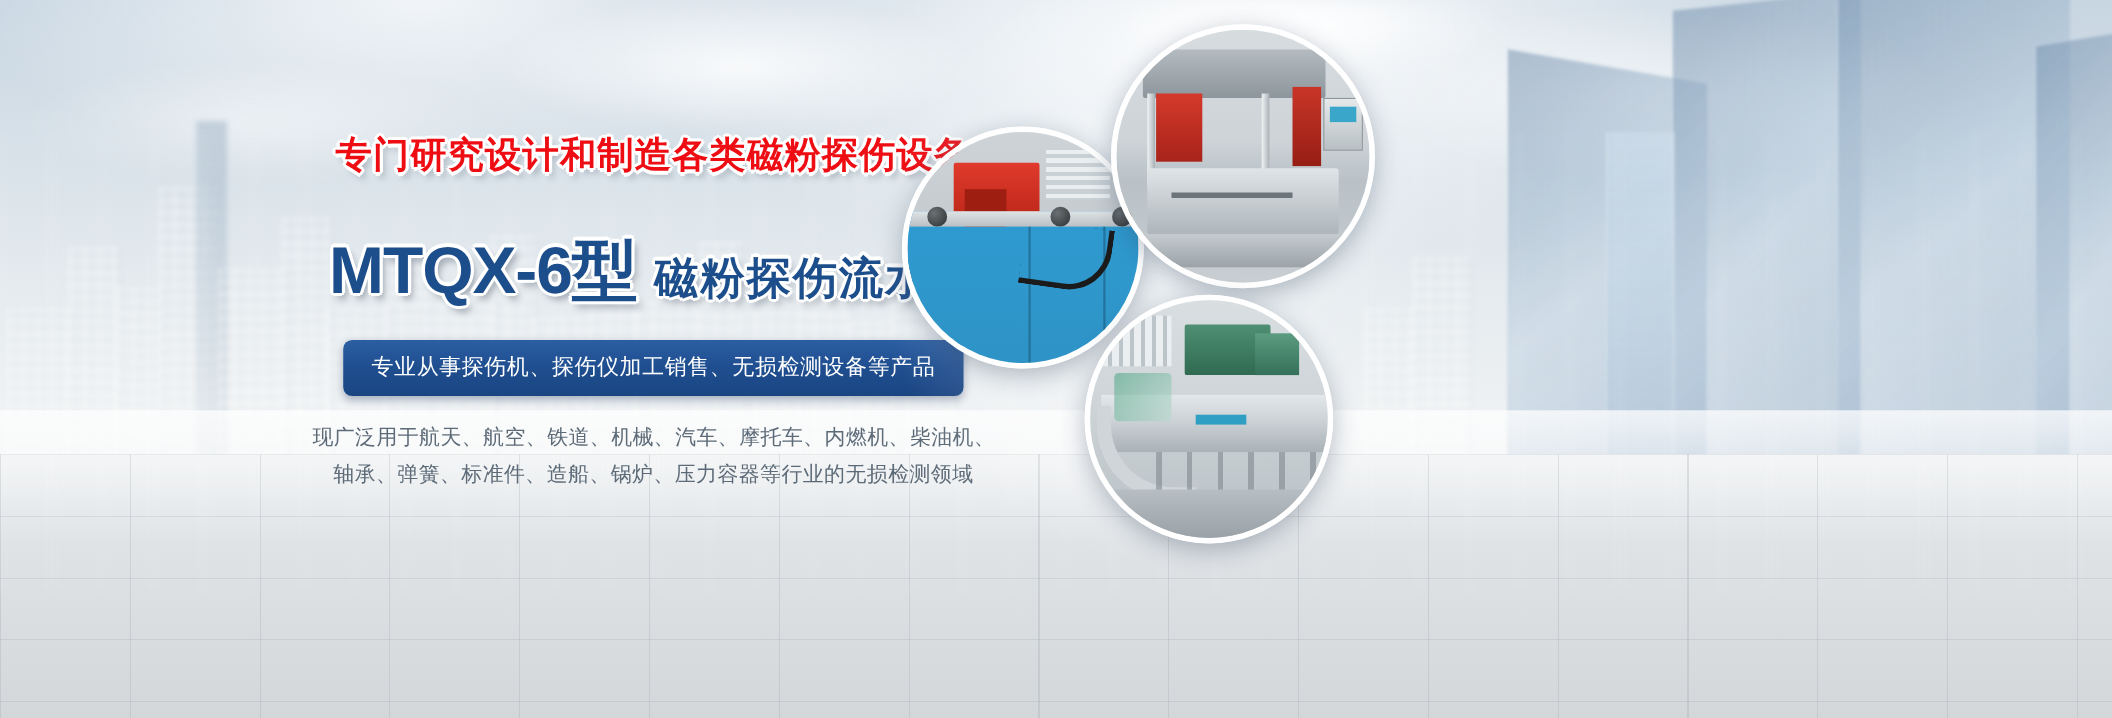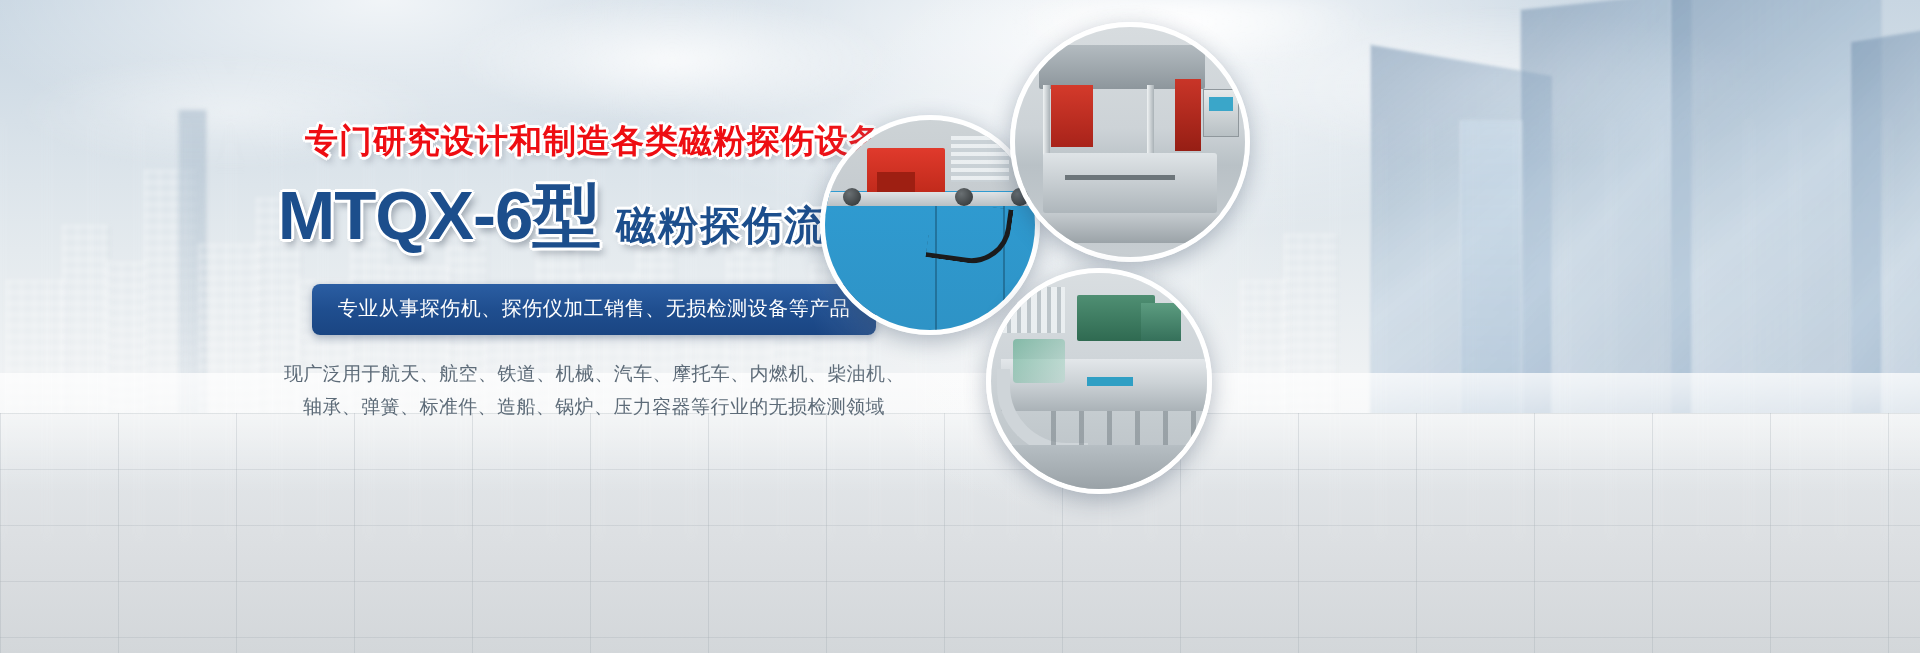--- a/index.html
+++ b/index.html
@@ -125,31 +125,32 @@
 
   .title-row {
     margin-top: 9px;
     white-space: nowrap;
     display: flex;
     align-items: baseline;
     justify-content: center;
     gap: 16px;
   }
   .title-model {
-    font-size: 69px;
+    font-size: 60px;
     font-weight: bold;
     color: #1c4e8c;
     letter-spacing: -1px;
     font-family: "Liberation Sans", "DejaVu Sans", sans-serif;
     text-shadow:
       -2px -2px 0 #fff,  2px -2px 0 #fff,
       -2px  2px 0 #fff,  2px  2px 0 #fff,
       -3px  0   0 #fff,  3px  0   0 #fff,
        0   -3px 0 #fff,  0    3px 0 #fff,
        4px  6px 7px rgba(50,62,80,.40);
+    margin-top: 36px;
   }
   .title-sub {
     font-size: 40px;
     font-weight: bold;
     color: #1c4e8c;
     letter-spacing: 2px;
     text-shadow:
       -2px -2px 0 #fff,  2px -2px 0 #fff,
       -2px  2px 0 #fff,  2px  2px 0 #fff,
       -3px  0   0 #fff,  3px  0   0 #fff,

